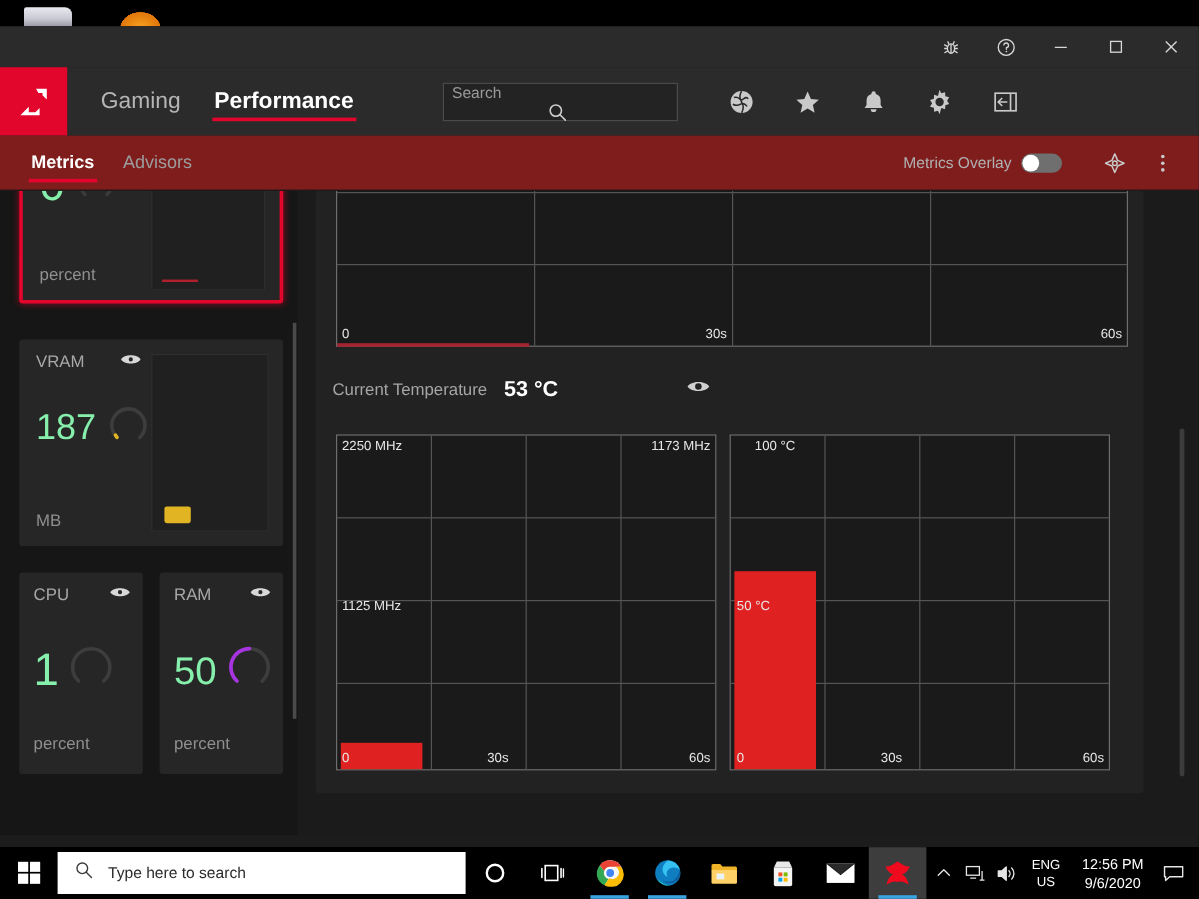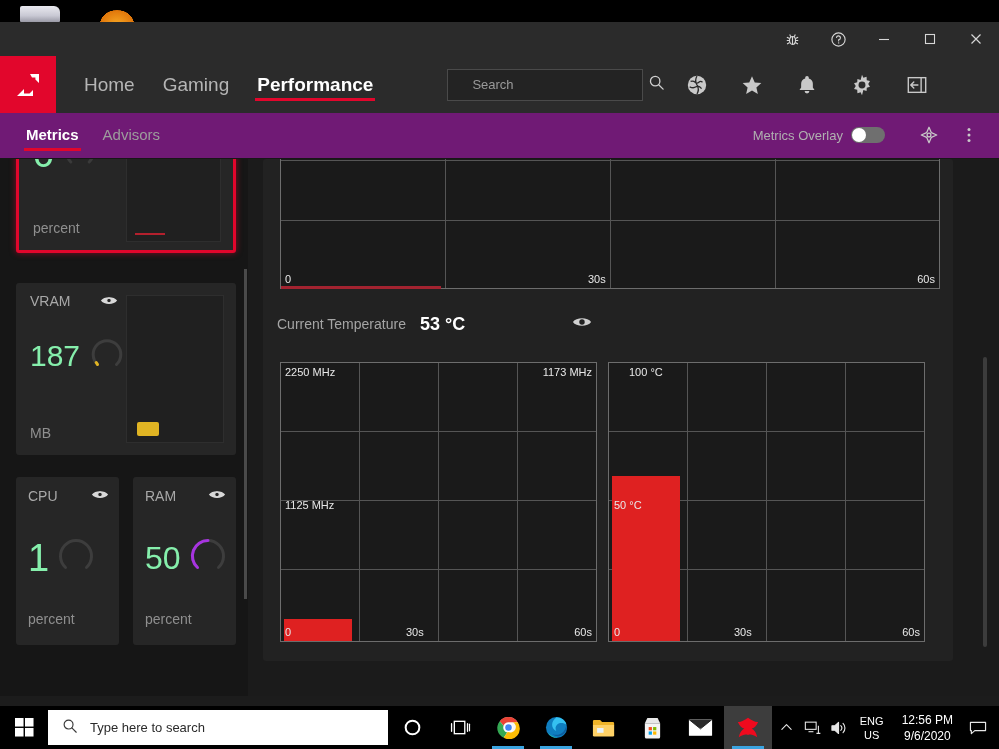--- a/index.html
+++ b/index.html
@@ -59,37 +59,37 @@
     font-size: 19px; color: #b5b5b5; cursor: default; white-space: nowrap;
   }
   .nav-tab.active { color: #ffffff; font-weight: bold; }
   .nav-tab.active::after {
     content: ""; position: absolute; left: 12px; right: 12px; bottom: 12px;
     height: 3px; background: #e2062c;
   }
   #search-box {
     margin-left: 60px; width: 196px; height: 32px;
     background: #232323; border: 1px solid #4a4a4a;
-    display: flex; align-items: center; padding: 0 8px 0 24px;
+    display: flex; align-items: center; padding: 0 8px 0 4px; flex-direction: column;
   }
   #search-input {
     flex: 1; background: transparent; border: none; outline: none;
     color: #cfcfcf; font-size: 13px; font-family: "Liberation Sans", sans-serif;
   }
   #search-input::placeholder { color: #9a9a9a; }
   #nav-icons { display: flex; align-items: center; margin-left: 26px; }
   .nav-icon {
     width: 55px; height: 57px; display: flex; align-items: center;
     justify-content: center; color: #c9c9c9; cursor: default;
   }
 
   
   #subbar {
-    position: relative; height: 46px; background: #701a75;
-    display: flex; align-items: flex-end; border-bottom: 1px solid #171717;
+    position: relative; height: 46px; background: #7f1d1d;
+    display: flex; align-items: center; border-bottom: 1px solid #171717;
   }
   #sub-tabs { display: flex; align-items: center; height: 46px; margin-left: 14px; }
   .sub-tab {
     position: relative; padding: 0 12px; height: 46px; line-height: 46px;
     font-size: 15px; color: #9d9d9d; cursor: default;
   }
   .sub-tab.active { color: #ffffff; font-weight: bold; }
   .sub-tab.active::after {
     content: ""; position: absolute; left: 10px; right: 10px; bottom: 7px;
     height: 3px; background: #e2062c;
@@ -262,21 +262,20 @@
 
   <div id="navbar">
     <div id="amd-logo">
       <svg width="30" height="30" viewBox="0 0 30 30">
         <path d="M4 26 L11 19 L11 23.5 L16.5 23.5 L20 20 L20 26 Z" fill="#ffffff"></path>
         <path d="M17 4 L26 4 L26 13 L22.4 9.4 L22.4 7.6 L19 7.6 Z" fill="#ffffff"></path>
       </svg>
     </div>
 
     <div id="nav-tabs">
-      <div class="nav-tab"><span>Home</span></div>
       <div class="nav-tab"><span>Gaming</span></div>
       <div class="nav-tab active"><span>Performance</span></div>
     </div>
 
     <div id="search-box">
       <input id="search-input" type="text" placeholder="Search" style="">
       <span>
         <svg width="17" height="17" viewBox="0 0 18 18" fill="none" stroke="#cfcfcf" stroke-width="1.4">
           <circle cx="7.6" cy="7.6" r="5"></circle>
             <path d="M11.3 11.3 L16 16" stroke-linecap="round"></path>

